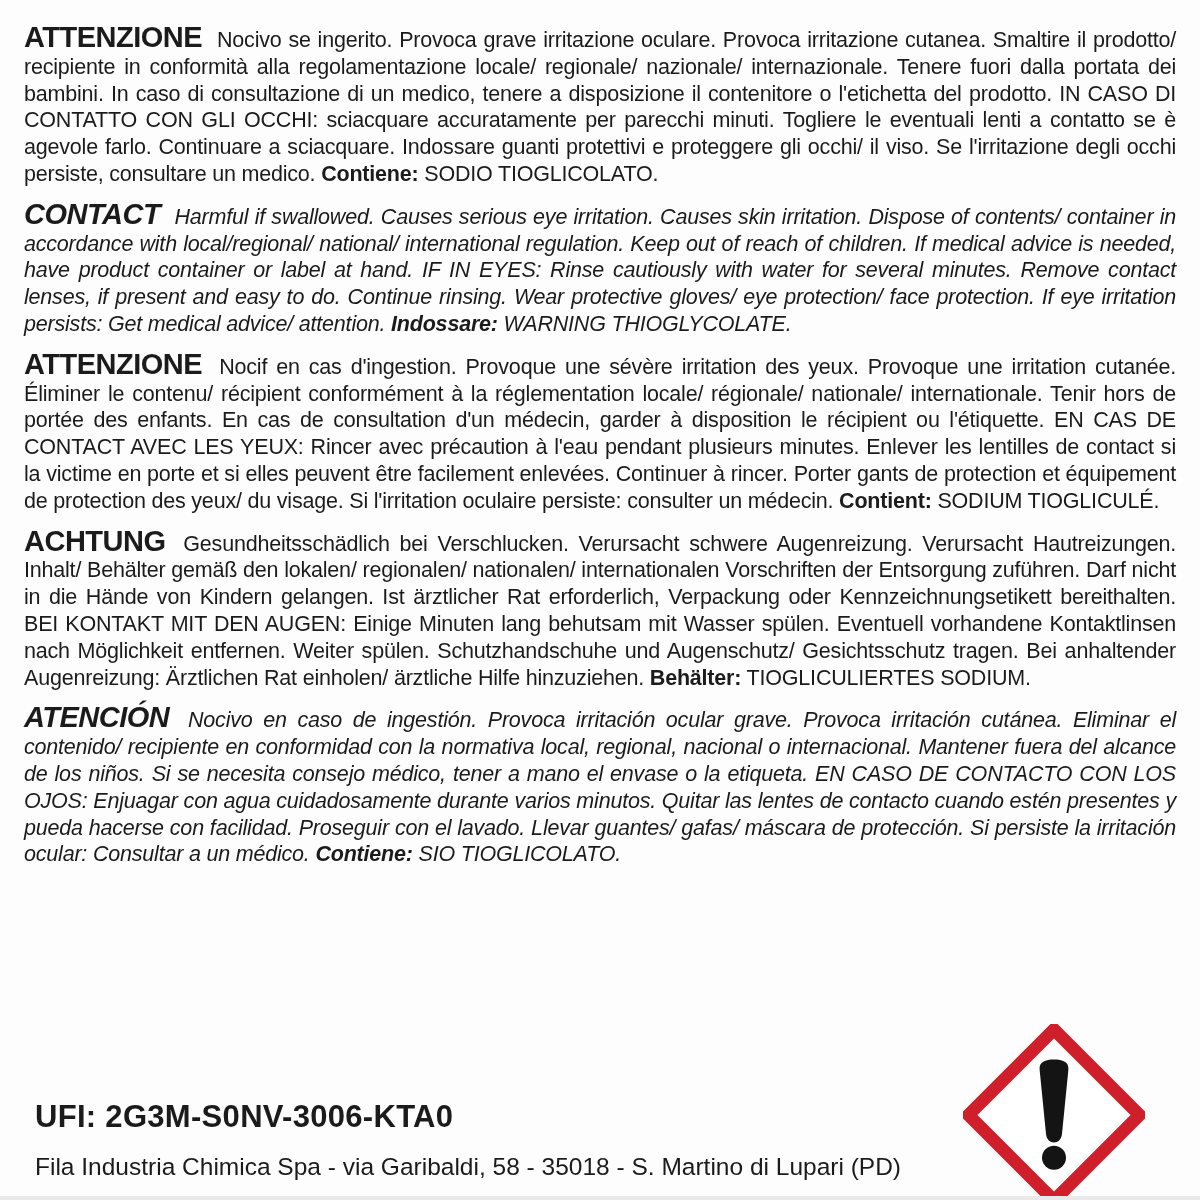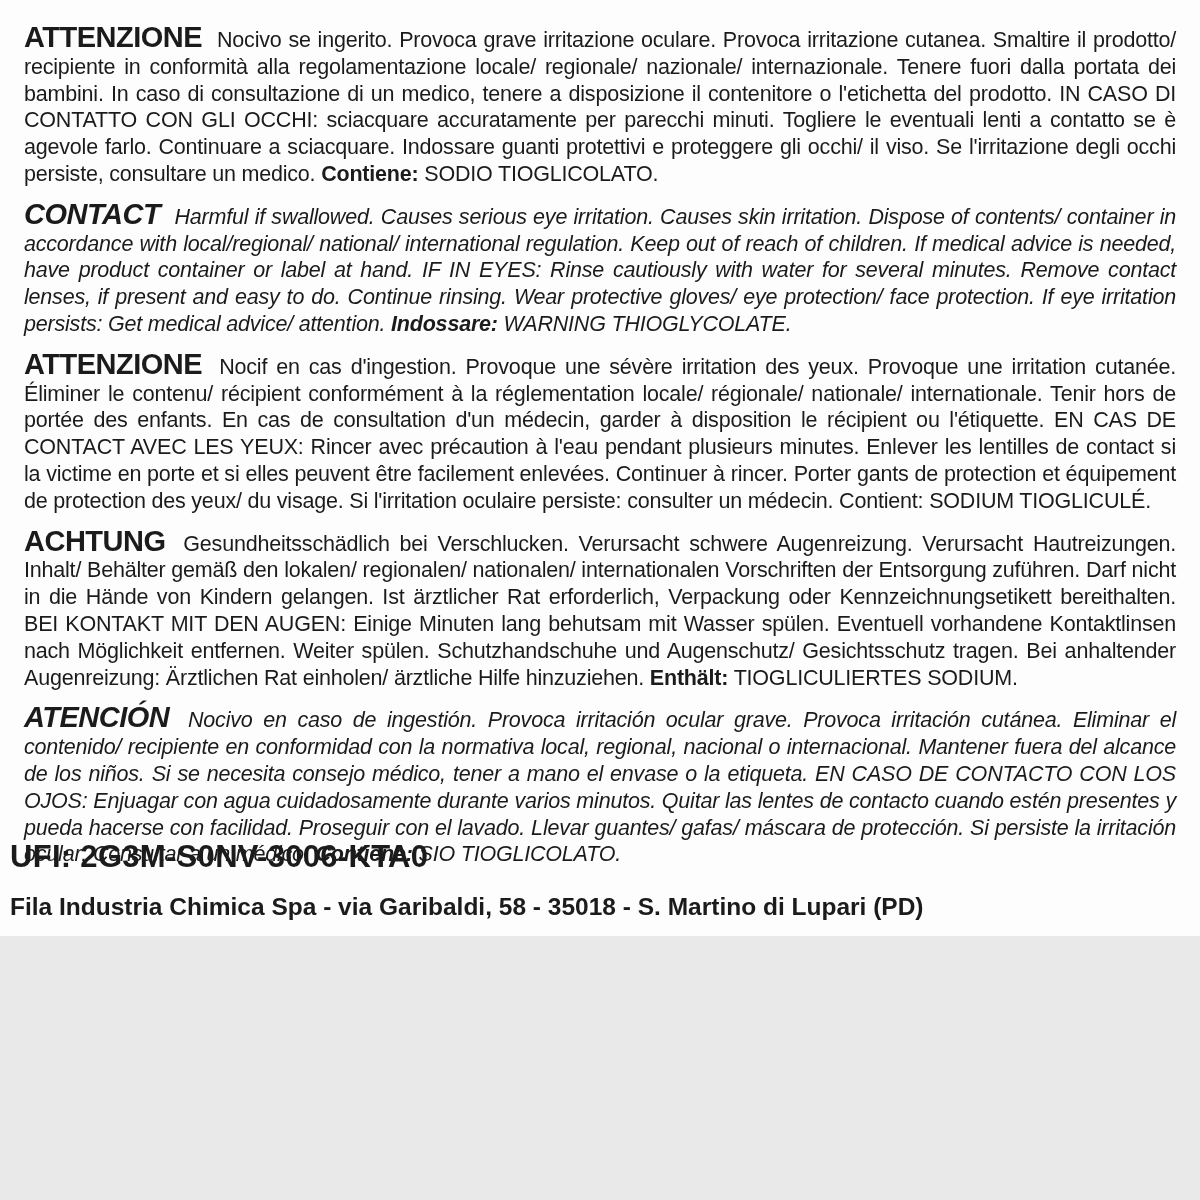--- a/index.html
+++ b/index.html
@@ -1,19 +1,19 @@
 <!DOCTYPE html>
 <html><head>
 <meta charset="utf-8">
 <style>
   html, body { margin: 0; padding: 0; background: #e9e9e9; }
   .page {
     position: relative;
     width: 1200px;
-    height: 936px;
+    height: 1196px;
     margin: 0 auto;
     background: #fdfdfd;
     overflow: hidden;
     font-family: "Liberation Sans", sans-serif;
     color: #1b1b1b;
     -webkit-font-smoothing: antialiased;
   }
   .sections { padding: 24px 24px 0 24px; }
   .section {
     margin: 0 0 13px 0;
@@ -24,34 +24,34 @@
   }
   .section .heading {
     font-weight: bold;
     font-size: 29px;
     letter-spacing: -0.5px;
     margin-right: 8px;
     white-space: nowrap;
   }
   .s-en, .s-es { font-style: italic; }
   .contains-label { font-weight: bold; }
-  .contains-label.plain { font-weight: normal; }
+  .contains-label.plain { font-weight: bold; }
   .footer {
     position: absolute;
     left: 0; right: 0; bottom: 0;
-    padding: 0 24px 14px 10px;
+    padding: 0 24px 14px 35px;
   }
   .ufi {
     font-weight: bold;
     font-size: 31px;
     letter-spacing: 0.3px;
     margin-bottom: 16px;
   }
   .address {
-    font-weight: bold;
+    font-weight: normal;
     font-size: 24.5px;
     line-height: 31px;
     max-width: 980px;
   }
   .ghs-pictogram {
     position: absolute;
     left: 963px;
     top: 1024px;
     width: 182px;
     height: 182px;
@@ -81,21 +81,21 @@
     <p class="section s-fr">
       <span class="heading">ATTENZIONE</span>
       <span class="body-text">Nocif en cas d'ingestion. Provoque une sévère irritation des yeux. Provoque une irritation cutanée. Éliminer le contenu/ récipient conformément à la réglementation locale/ régionale/ nationale/ internationale. Tenir hors de portée des enfants. En cas de consultation d'un médecin, garder à disposition le récipient ou l'étiquette. EN CAS DE CONTACT AVEC LES YEUX: Rincer avec précaution à l'eau pendant plusieurs minutes. Enlever les lentilles de contact si la victime en porte et si elles peuvent être facilement enlevées. Continuer à rincer. Porter gants de protection et équipement de protection des yeux/ du visage. Si l'irritation oculaire persiste: consulter un médecin.</span>
       <span class="contains-label plain">Contient:</span>
       <span class="contains-value">SODIUM TIOGLICULÉ.</span>
     </p>
 
     <p class="section s-de">
       <span class="heading">ACHTUNG</span>
       <span class="body-text">Gesundheitsschädlich bei Verschlucken. Verursacht schwere Augenreizung. Verursacht Hautreizungen. Inhalt/ Behälter gemäß den lokalen/ regionalen/ nationalen/ internationalen Vorschriften der Entsorgung zuführen. Darf nicht in die Hände von Kindern gelangen. Ist ärztlicher Rat erforderlich, Verpackung oder Kennzeichnungsetikett bereithalten. BEI KONTAKT MIT DEN AUGEN: Einige Minuten lang behutsam mit Wasser spülen. Eventuell vorhandene Kontaktlinsen nach Möglichkeit entfernen. Weiter spülen. Schutzhandschuhe und Augenschutz/ Gesichtsschutz tragen. Bei anhaltender Augenreizung: Ärztlichen Rat einholen/ ärztliche Hilfe hinzuziehen.</span>
-      <span class="contains-label">Enthält:</span>
+      <span class="contains-label">Behälter:</span>
       <span class="contains-value">TIOGLICULIERTES SODIUM.</span>
     </p>
 
     <p class="section s-es">
       <span class="heading">ATENCIÓN</span>
       <span class="body-text">Nocivo en caso de ingestión. Provoca irritación ocular grave. Provoca irritación cutánea. Eliminar el contenido/ recipiente en conformidad con la normativa local, regional, nacional o internacional. Mantener fuera del alcance de los niños. Si se necesita consejo médico, tener a mano el envase o la etiqueta. EN CASO DE CONTACTO CON LOS OJOS: Enjuagar con agua cuidadosamente durante varios minutos. Quitar las lentes de contacto cuando estén presentes y pueda hacerse con facilidad. Proseguir con el lavado. Llevar guantes/ gafas/ máscara de protección. Si persiste la irritación ocular: Consultar a un médico.</span>
       <span class="contains-label">Contiene:</span>
       <span class="contains-value">SIO TIOGLICOLATO.</span>
     </p>
 

